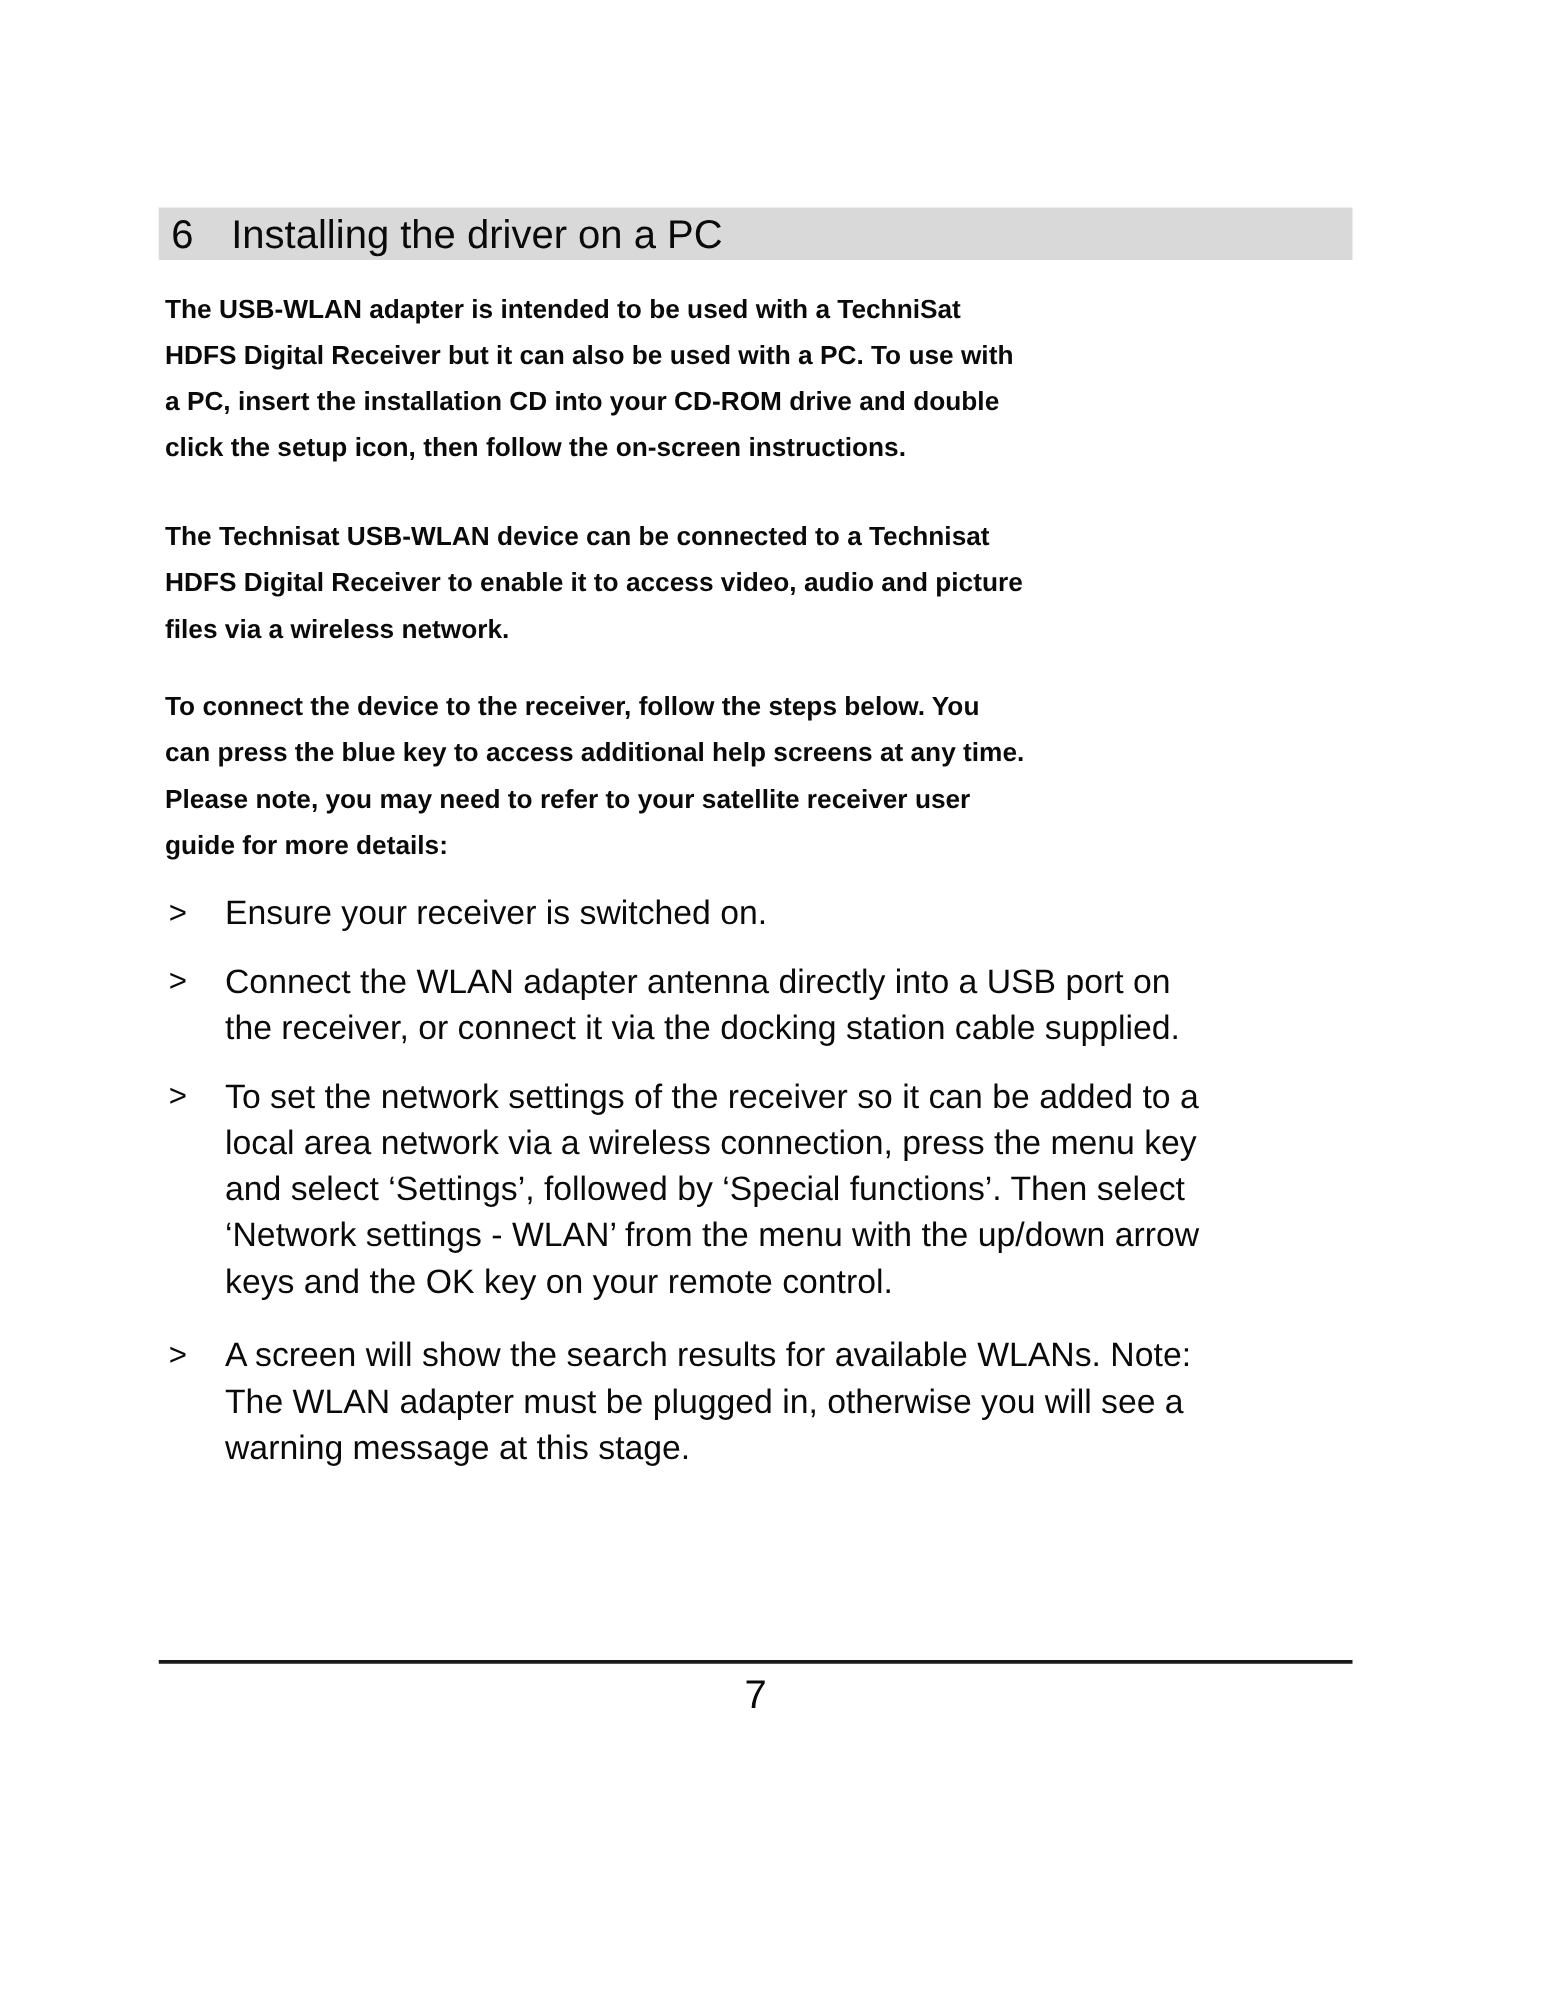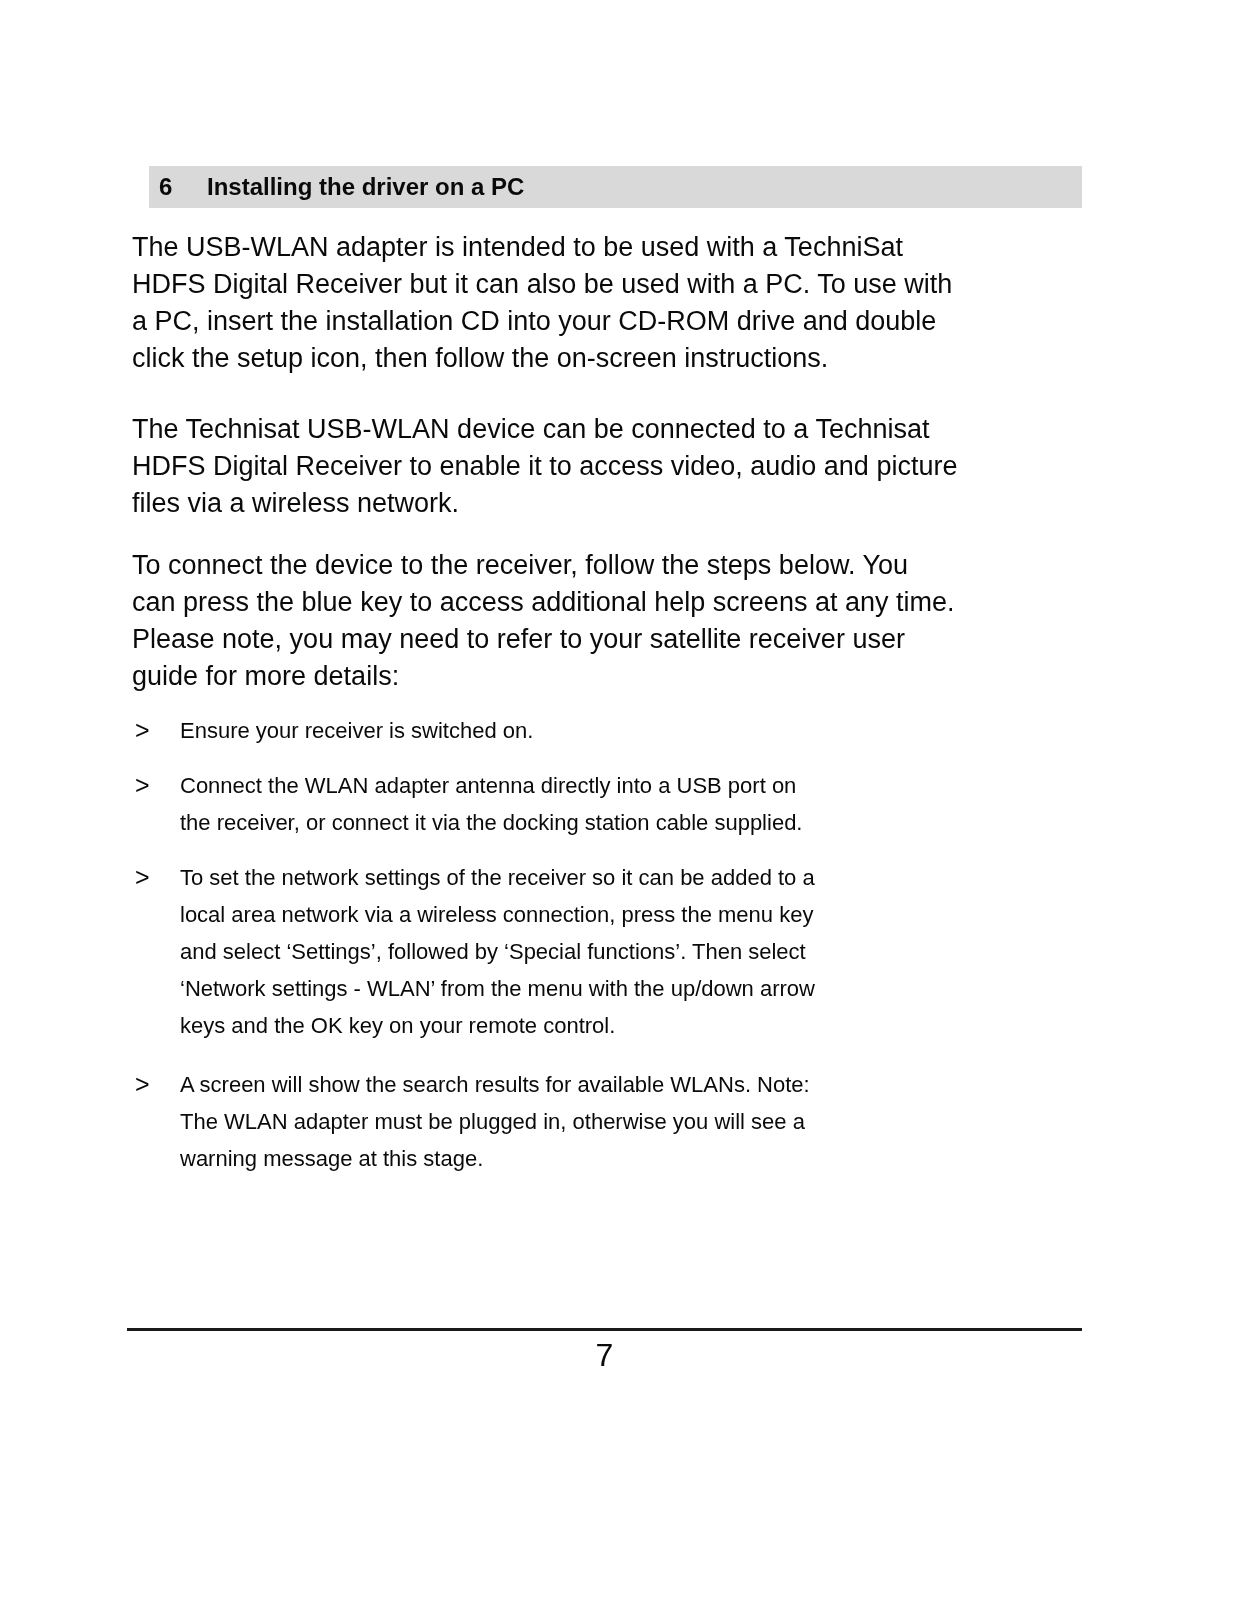--- a/index.html
+++ b/index.html
@@ -19,37 +19,37 @@
   .content {
     position: absolute;
     left: 127px;
     top: 166px;
     width: 955px;
   }
   .h-bar {
     background: #d9d9d9;
     height: 42px;
     line-height: 42px;
-    font-size: 24px;
-    font-weight: bold;
+    font-size: 32px;
+    font-weight: normal;
     padding-left: 10px;
     box-sizing: border-box;
     white-space: nowrap;
-    margin-left: 22px;
   }
   .h-num {
     display: inline-block;
     width: 48px;
   }
   .para {
     margin: 0;
     padding-left: 5px;
-    font-size: 27px;
+    font-size: 21px;
     line-height: 37px;
     white-space: pre;
+    font-weight: bold;
   }
   .p1 { margin-top: 21px; }
   .p2 { margin-top: 16px; }
   .bar2 { margin-top: 18px; }
   .p3 { margin-top: 34px; }
   .p4 { margin-top: 25px; }
   .bullet {
     display: flex;
     align-items: flex-start;
   }
@@ -59,21 +59,21 @@
   .b4 { margin-top: 22px; }
   .bullet .marker {
     flex: 0 0 53px;
     box-sizing: border-box;
     padding-left: 8px;
     font-size: 25px;
     line-height: 37px;
   }
   .bullet .btext {
     flex: 1 1 auto;
-    font-size: 22px;
+    font-size: 27px;
     line-height: 37px;
     white-space: pre;
   }
   .divider {
     margin-top: 151px;
     height: 0;
     border-top: 3px solid #1a1a1a;
   }
   .pagenum {
     margin-top: 6px;

